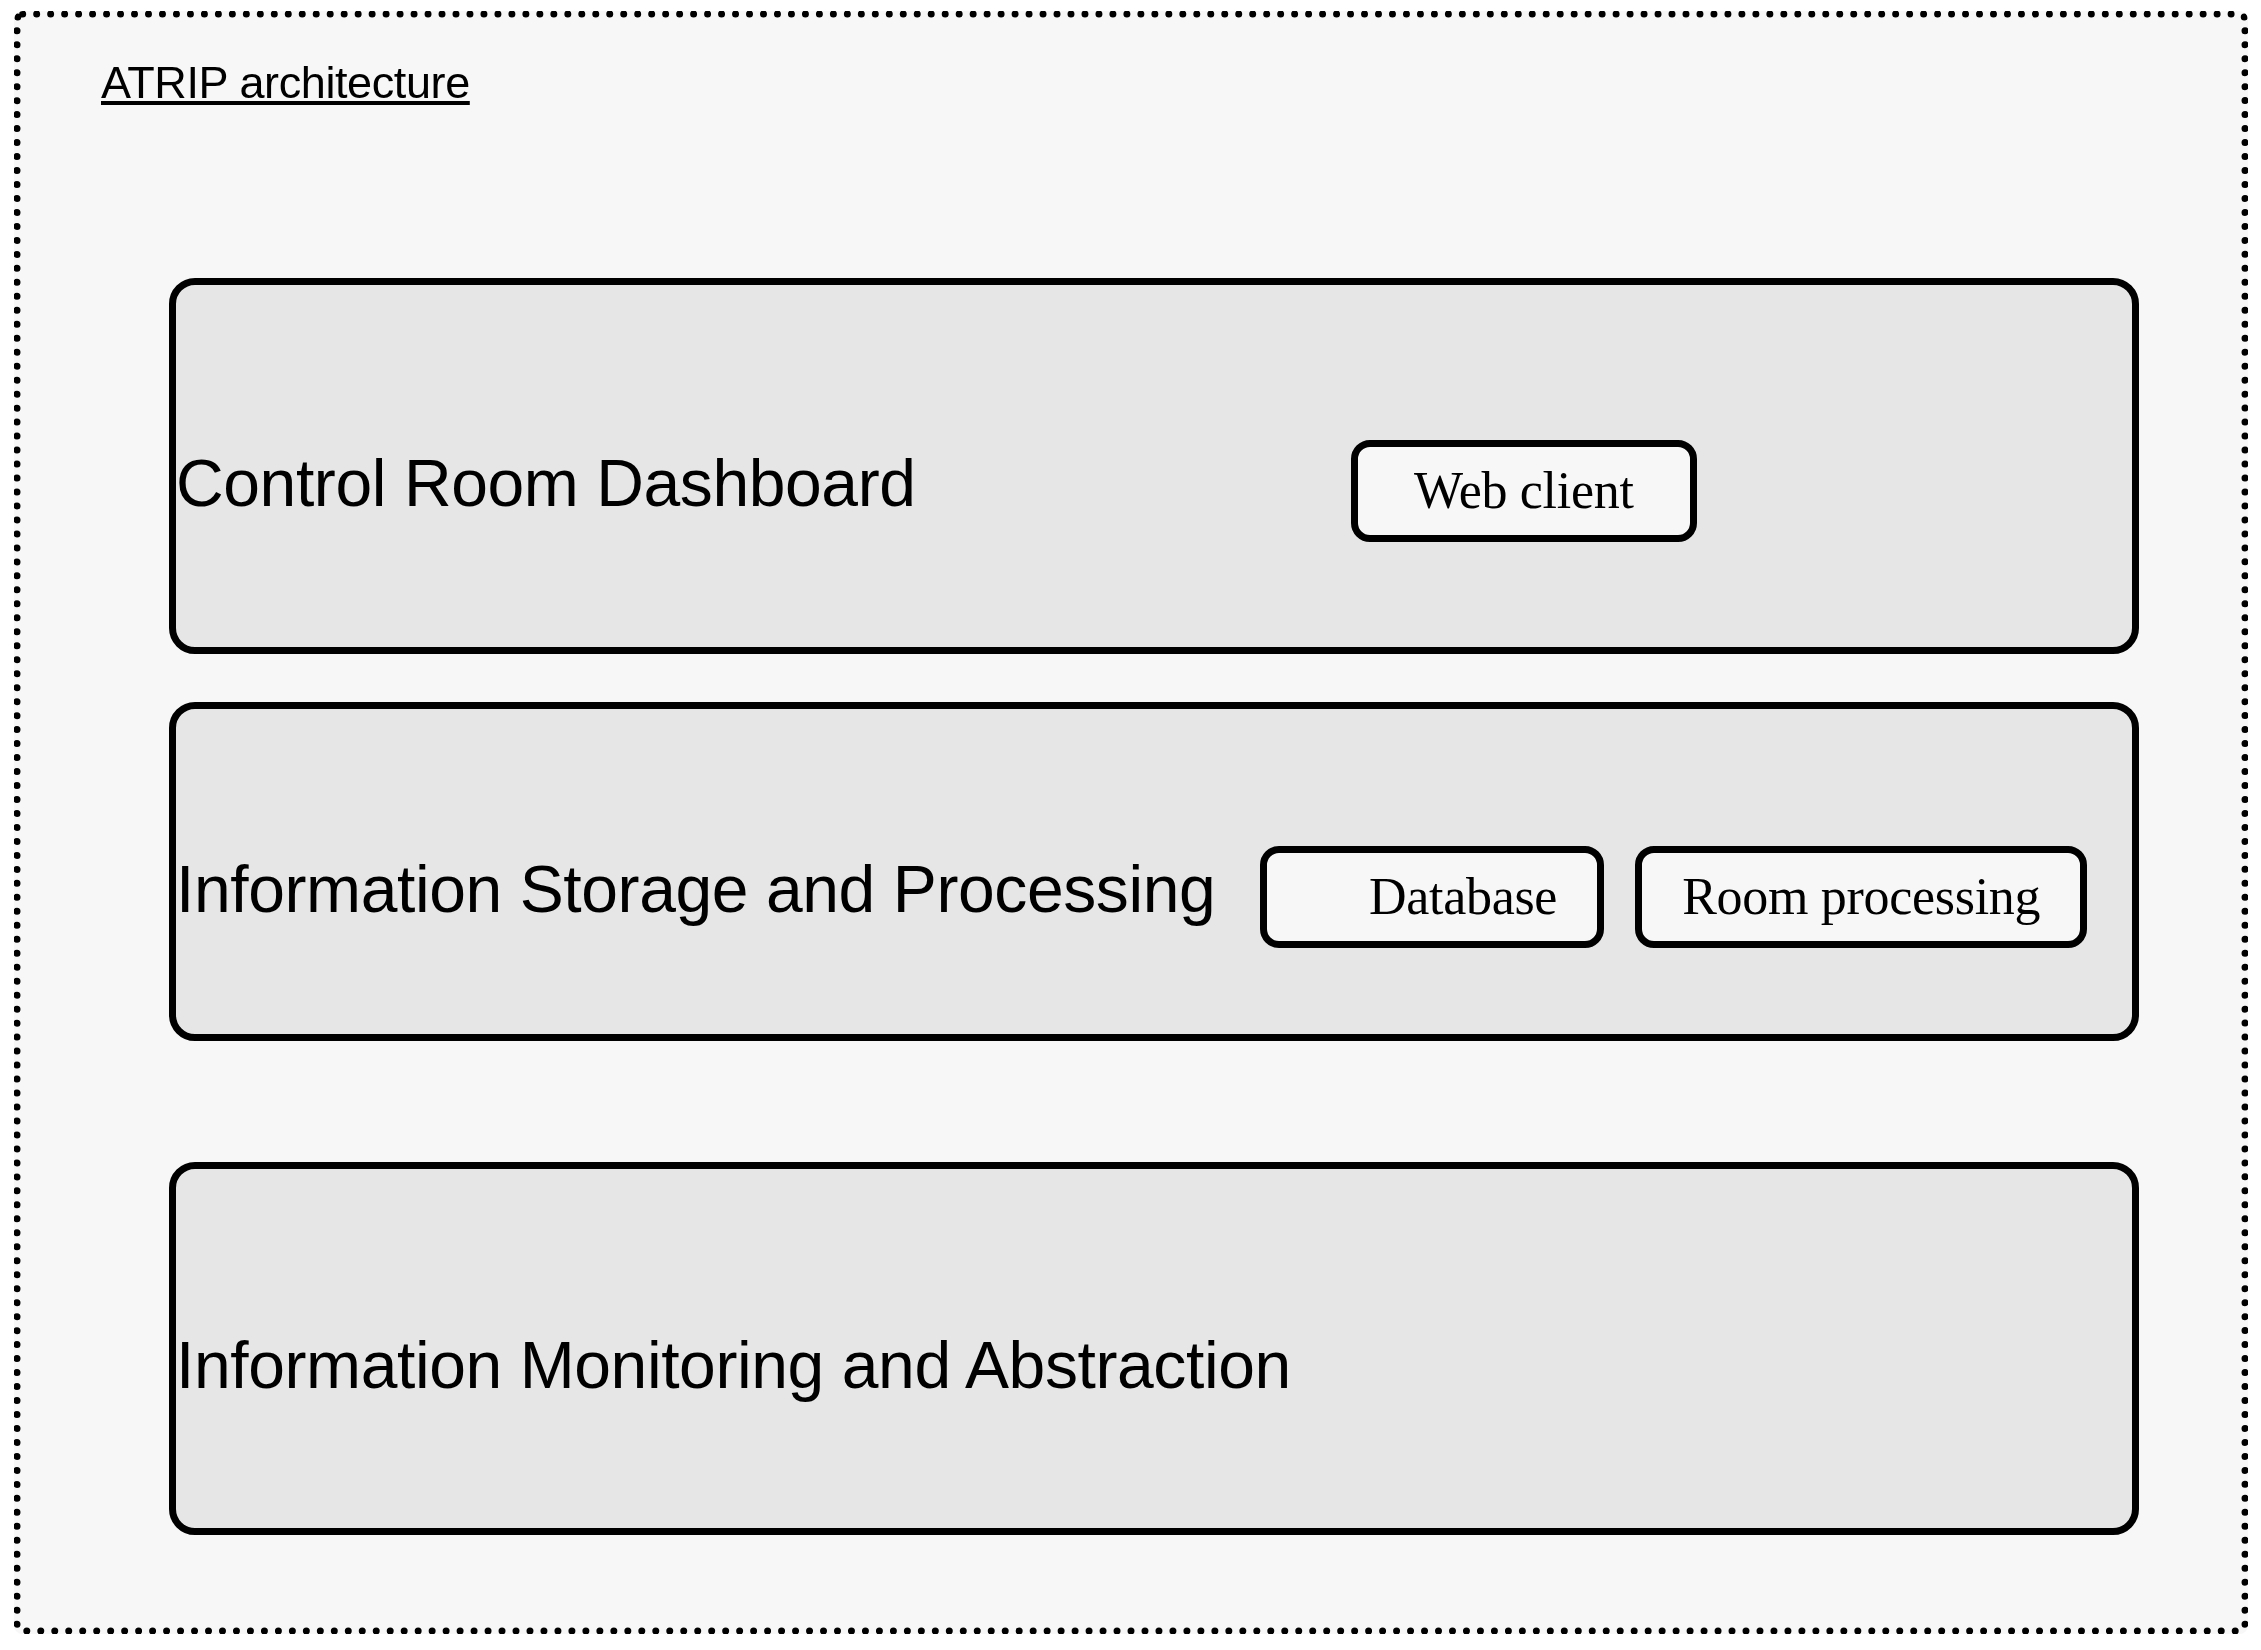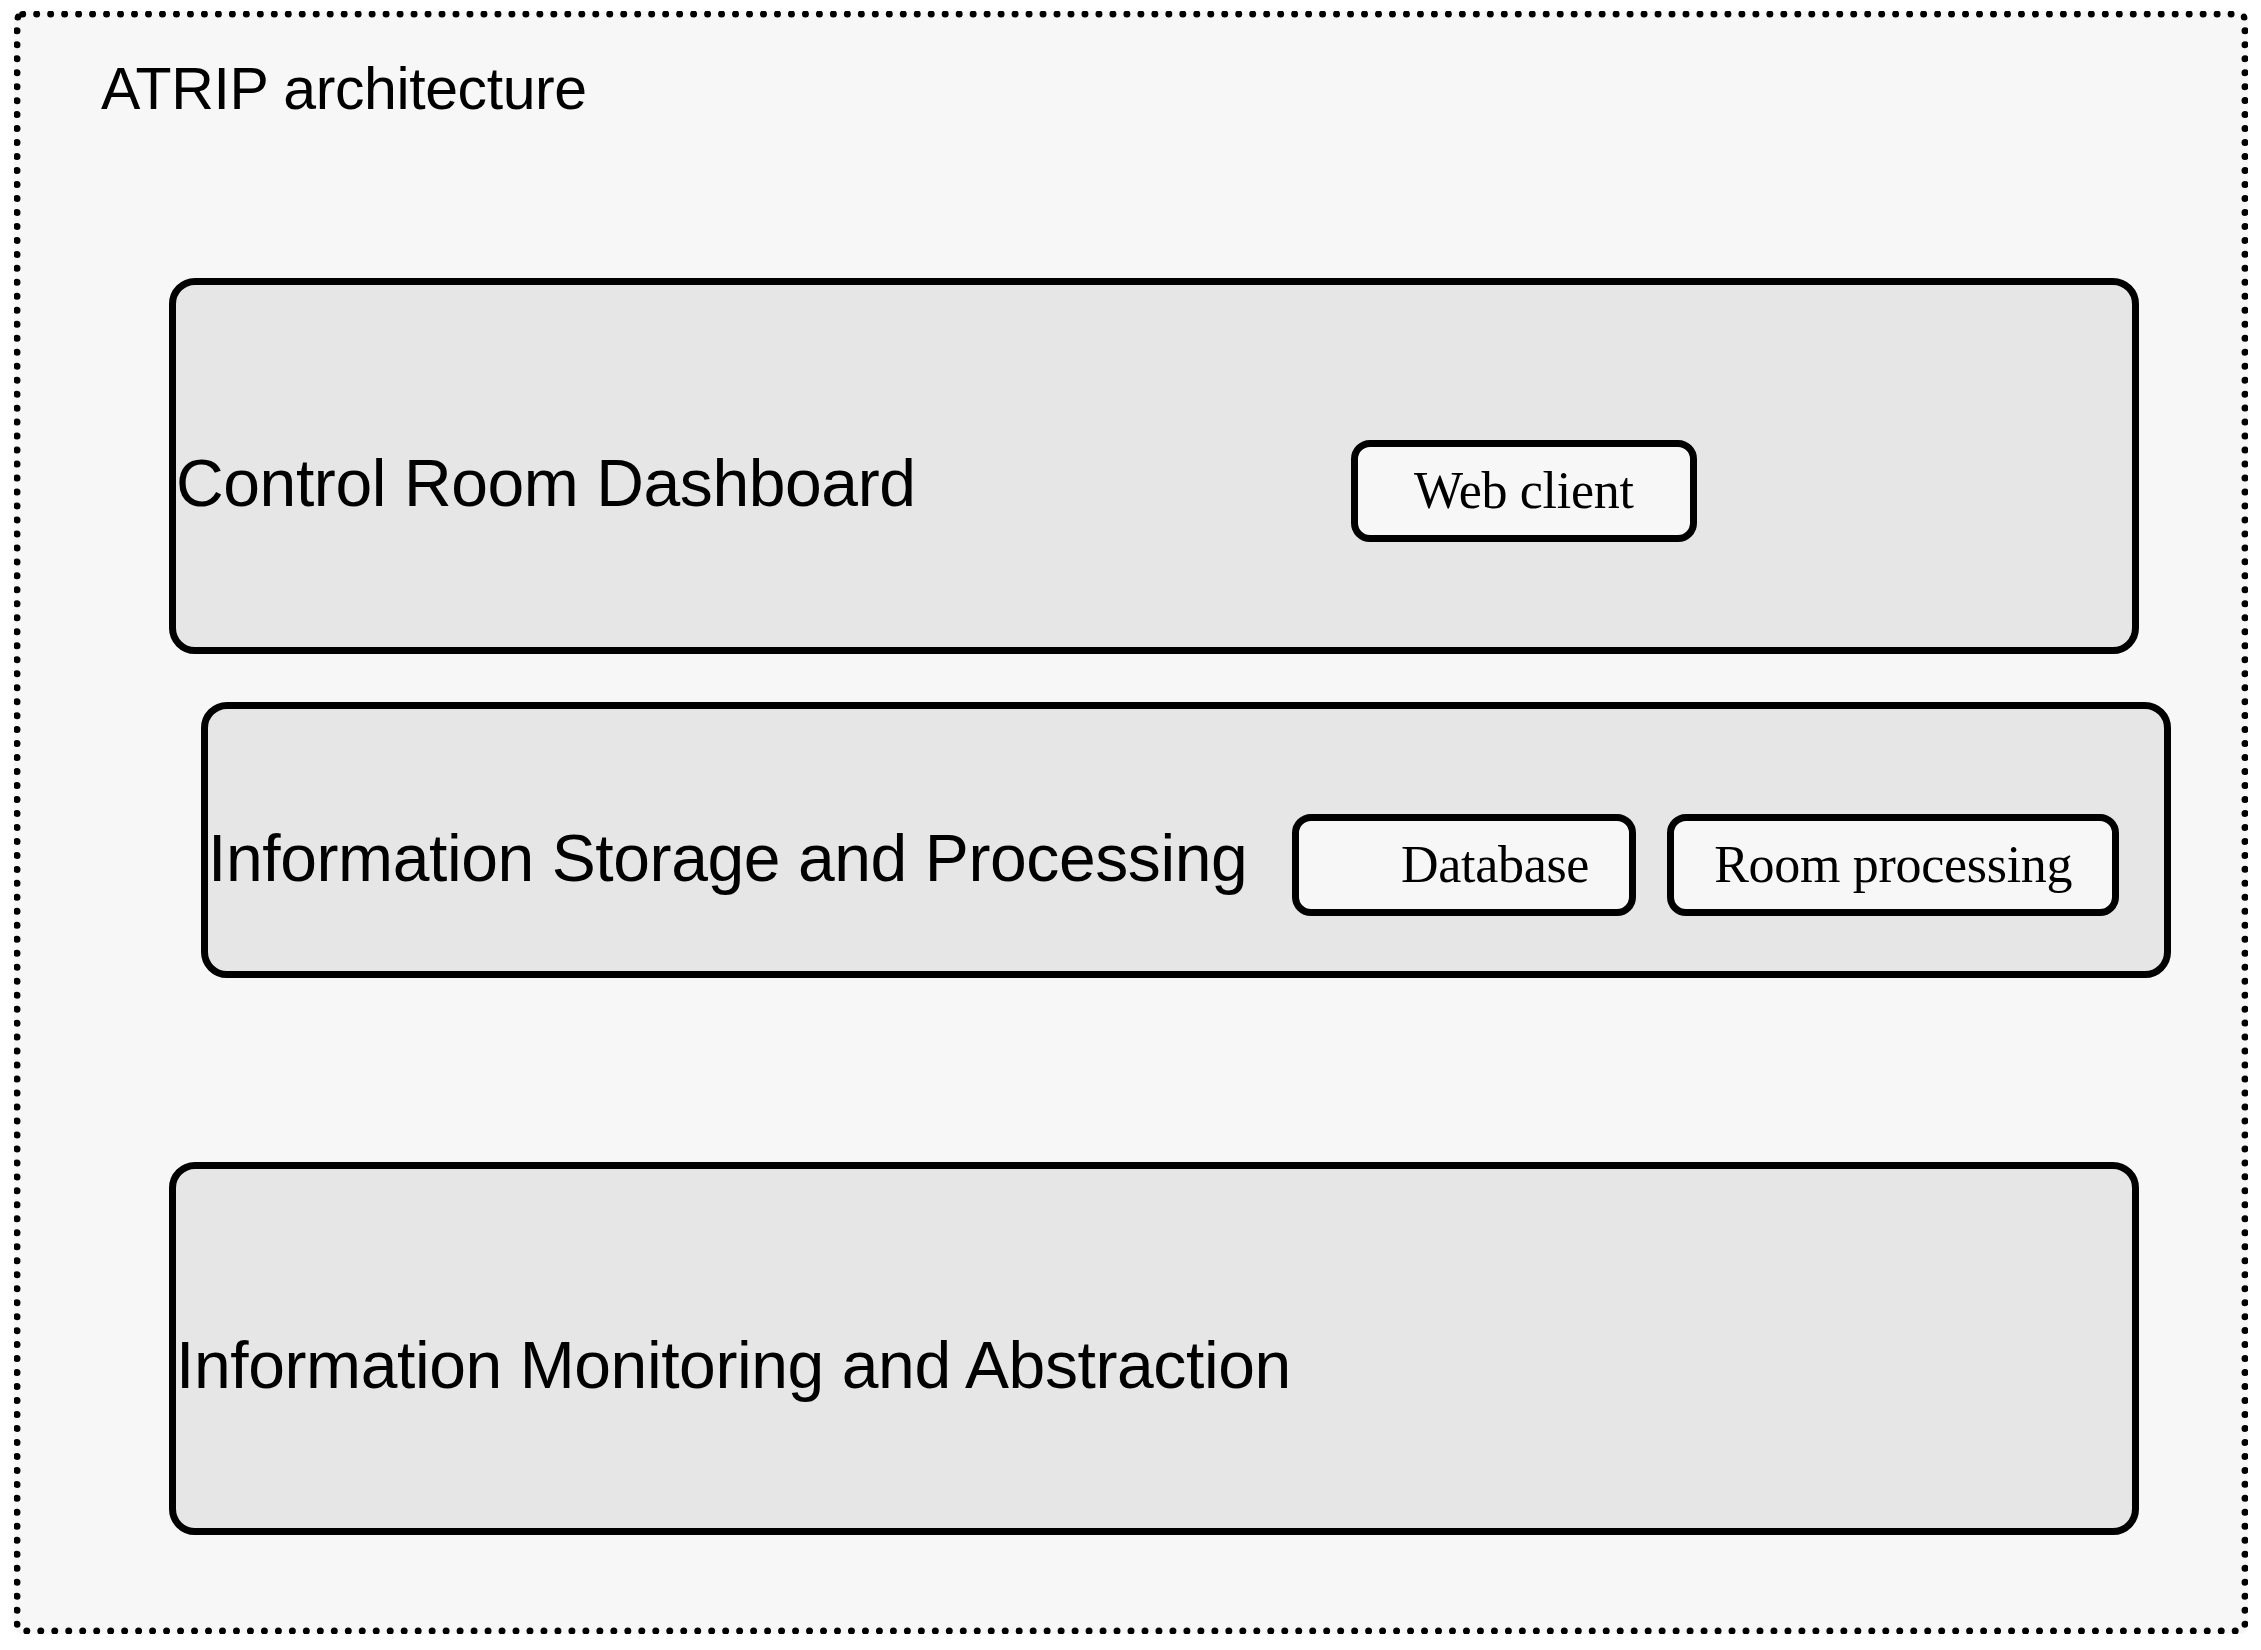--- a/index.html
+++ b/index.html
@@ -25,43 +25,44 @@
     background: #f7f7f7;
     border: 7.8px dotted #000000;
     border-radius: 8.7px;
   }
 
   
   .diagram-title {
     position: absolute;
     left: 80px;
     top: 42px;
-    font-size: 59px;
+    font-size: 45px;
     line-height: 1;
     color: #000000;
     font-stretch: condensed;
     white-space: nowrap;
     letter-spacing: -0.4px;
+    text-decoration: underline;
   }
 
   
   .layer {
     position: absolute;
     left: 148px;
     width: 1970px;
     box-sizing: border-box;
     background: #e6e6e6;
     border: 7px solid #000000;
     border-radius: 26px;
     display: flex;
     flex-direction: row;
     align-items: center;
   }
   .layer-1 { top: 260px;  height: 376px; }
-  .layer-2 { top: 684px;  height: 276px; margin-left: 32px; }
+  .layer-2 { top: 684px;  height: 339px; }
   .layer-3 { top: 1110px; height: 373px; margin-top: 34px; }
 
   .layer-title {
     font-size: 66px;
     line-height: 1;
     color: #000000;
     font-stretch: condensed;
     white-space: nowrap;
     letter-spacing: -0.4px;
     text-align: center;

